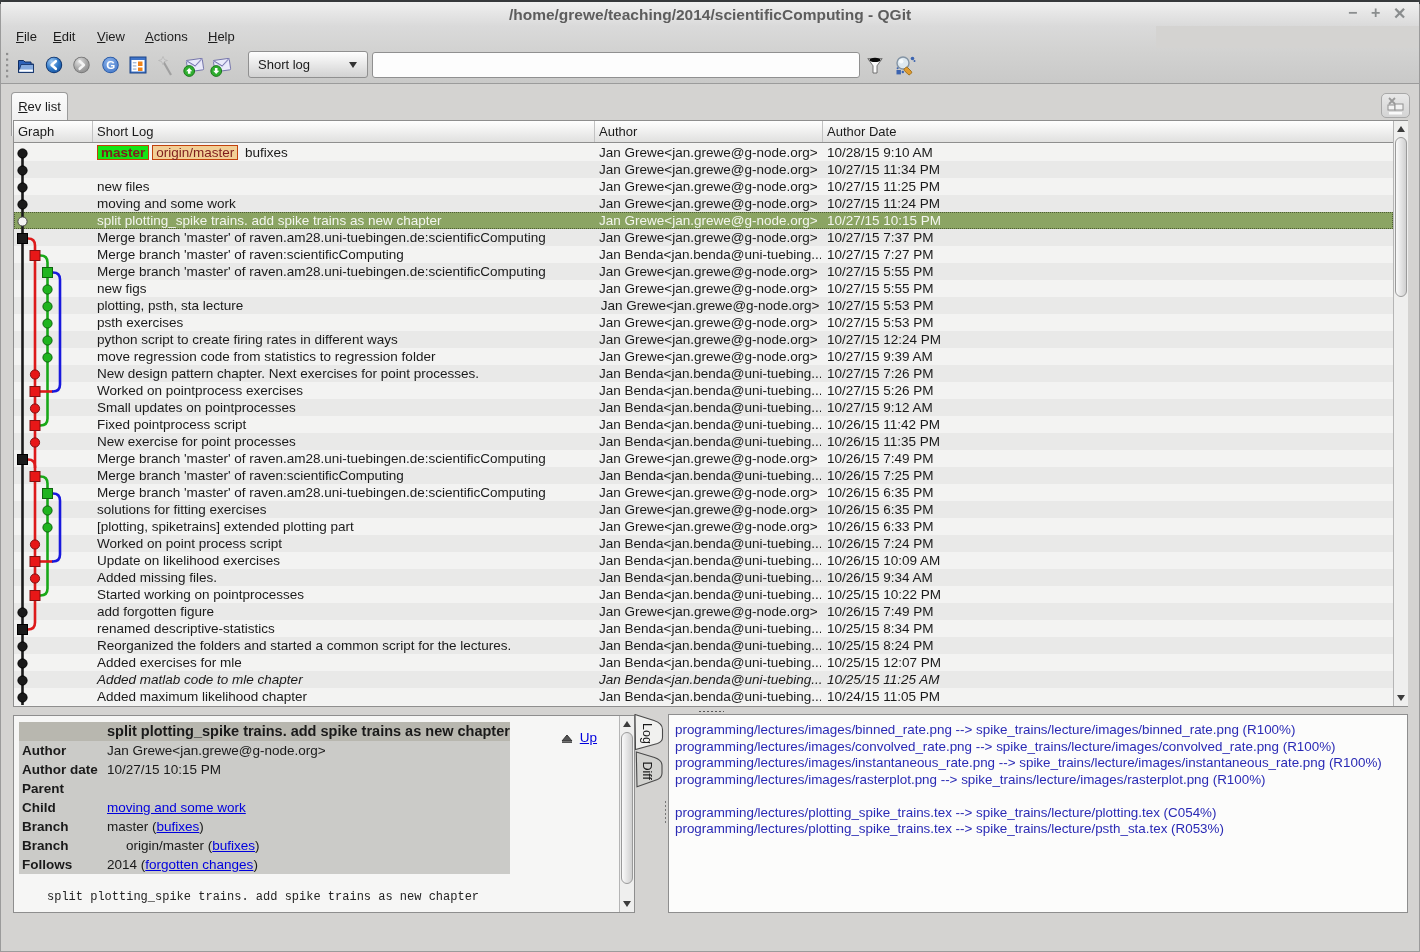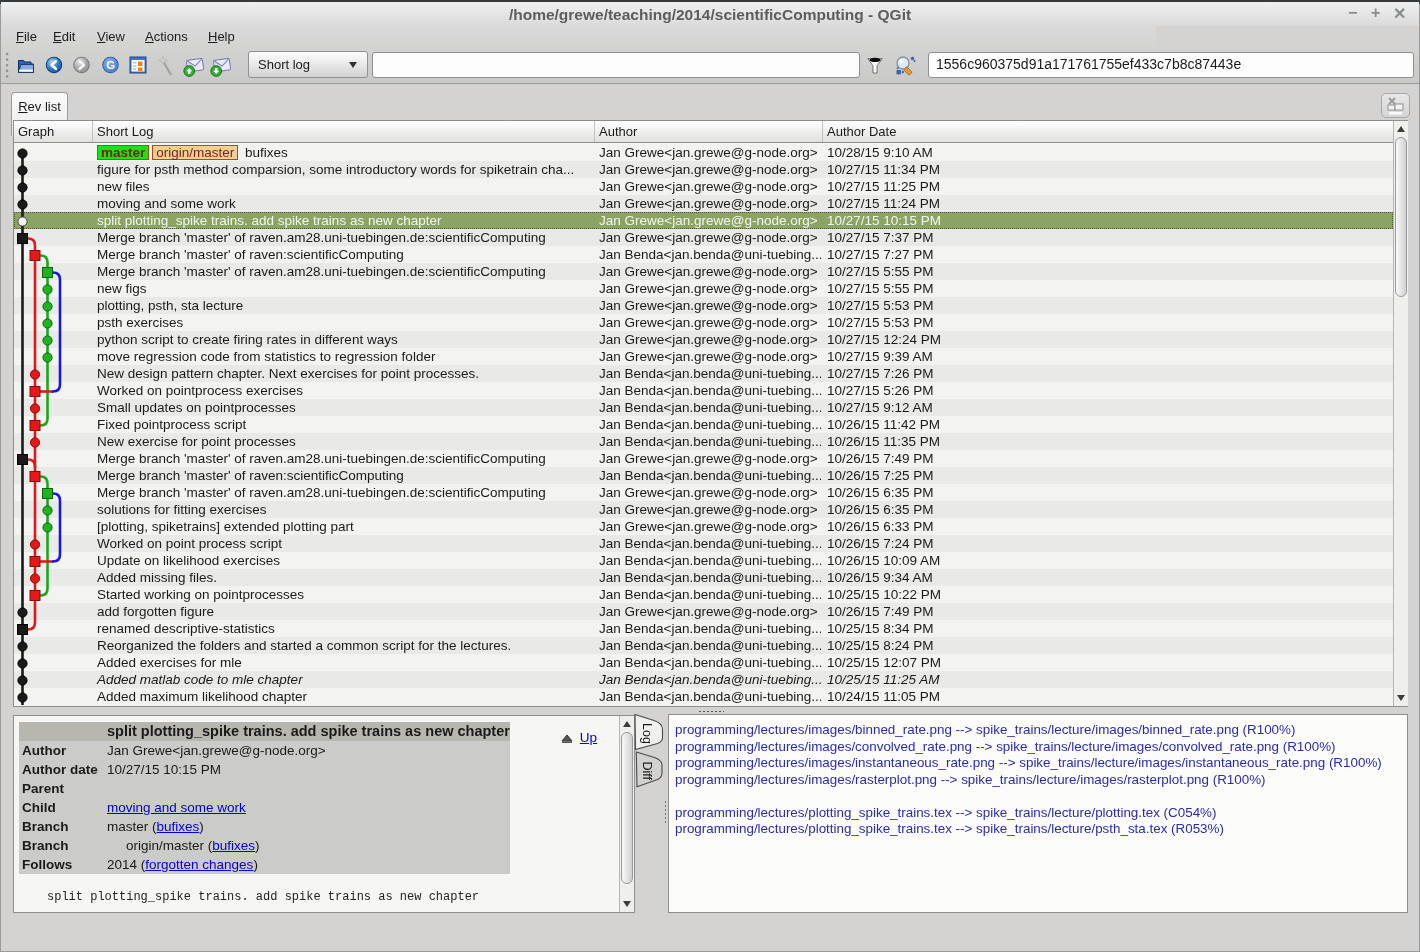--- a/index.html
+++ b/index.html
@@ -172,22 +172,20 @@
 <circle cx="6.8" cy="16" r="1.2" fill="#3c64b0"></circle>
 <circle cx="1.6" cy="12.2" r="1" fill="#3c64b0"></circle>
 </g>
 </svg>
 <div style="position:absolute;left:248px;top:3px;width:120px;height:27px;
 background:linear-gradient(#fefefe,#d2d2d2);border:1px solid #909090;border-radius:3px;
 padding:5px 0 0 9px;">Short log<span style="position:absolute;right:10px;top:10px;width:0;height:0;
 border-left:4.5px solid transparent;border-right:4.5px solid transparent;border-top:6px solid #333;"></span></div>
 <div style="position:absolute;left:372px;top:4px;width:488px;height:26px;
 background:#fdfdfd;border:1px solid #909090;border-radius:3px;"></div>
-<div style="position:absolute;left:928px;top:4px;width:486px;height:26px;
-background:#fdfdfd;border:1px solid #909090;border-radius:3px;padding:3px 0 0 7px;font-size:14px;">1556c960375d91a171761755ef433c7b8c87443e</div>
 
 </div>
 <div id="tabbar">
   <div id="revtab"><u>R</u>ev list</div>
 <div style="position:absolute;left:1381px;top:8px;width:29px;height:25px;
 background:linear-gradient(#e8e8e8,#d4d4d4);border:1px solid #a8a8a8;border-radius:5px;">
 <svg width="27" height="23">
 <path d="M7 4 L13 10 M13 4 L7 10" stroke="#9a9a9a" stroke-width="1.8"></path>
 <rect x="6" y="11" width="7" height="5" fill="#f2f2f2" stroke="#909090"></rect>
 <rect x="13" y="10" width="8" height="6" fill="#f2f2f2" stroke="#909090"></rect>
@@ -200,21 +198,20 @@
 <div class="hcell" style="left:79px;width:502px;">Short Log</div>
 <div class="hcell" style="left:581px;width:228px;">Author</div>
 <div class="hcell" style="left:809px;width:570px;border-right:none;">Author Date</div>
 </div>
 <div class="row odd" style="top:23px;">
       <span class="sl"><span class="tag tagm">master</span><span class="tag tago">origin/master</span> bufixes</span>
       <span class="au">Jan Grewe&lt;jan.grewe@g-node.org&gt;</span>
       <span class="dt">10/28/15 9:10 AM</span>
     </div>
 <div class="row even" style="top:40px;">
-      <span class="sl">figure for psth method comparsion, some introductory words for spiketrain cha...</span>
       <span class="au">Jan Grewe&lt;jan.grewe@g-node.org&gt;</span>
       <span class="dt">10/27/15 11:34 PM</span>
     </div>
 <div class="row odd" style="top:57px;">
       <span class="sl">new files</span>
       <span class="au">Jan Grewe&lt;jan.grewe@g-node.org&gt;</span>
       <span class="dt">10/27/15 11:25 PM</span>
     </div>
 <div class="row even" style="top:74px;">
       <span class="sl">moving and some work</span>
@@ -239,21 +236,21 @@
 <div class="row even" style="top:142px;">
       <span class="sl">Merge branch 'master' of raven.am28.uni-tuebingen.de:scientificComputing</span>
       <span class="au">Jan Grewe&lt;jan.grewe@g-node.org&gt;</span>
       <span class="dt">10/27/15 5:55 PM</span>
     </div>
 <div class="row odd" style="top:159px;">
       <span class="sl">new figs</span>
       <span class="au">Jan Grewe&lt;jan.grewe@g-node.org&gt;</span>
       <span class="dt">10/27/15 5:55 PM</span>
     </div>
-<div class="row even" style="top:176px;">
+<div class="row even" style="top:176px;text-align:center;">
       <span class="sl">plotting, psth, sta lecture</span>
       <span class="au">Jan Grewe&lt;jan.grewe@g-node.org&gt;</span>
       <span class="dt">10/27/15 5:53 PM</span>
     </div>
 <div class="row odd" style="top:193px;">
       <span class="sl">psth exercises</span>
       <span class="au">Jan Grewe&lt;jan.grewe@g-node.org&gt;</span>
       <span class="dt">10/27/15 5:53 PM</span>
     </div>
 <div class="row even" style="top:210px;">

